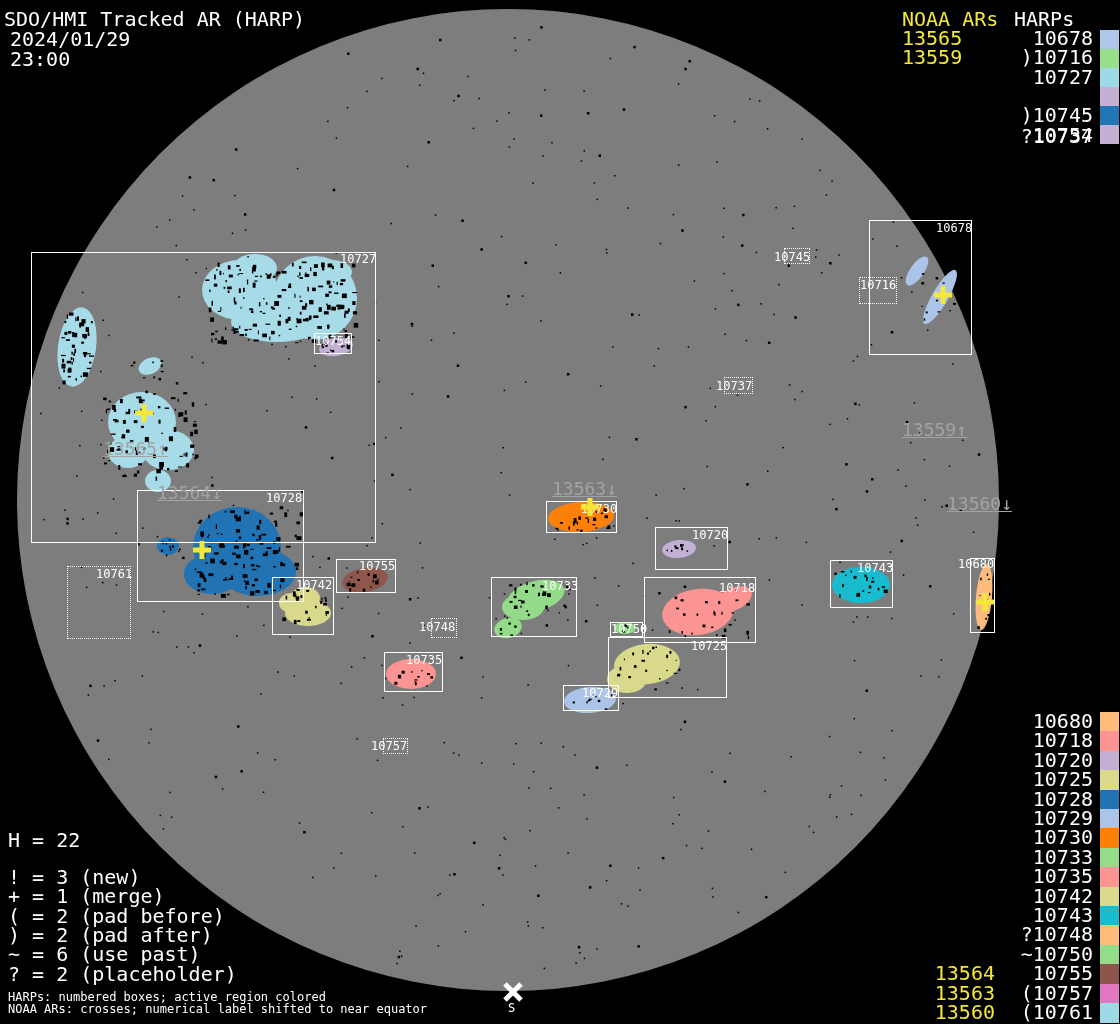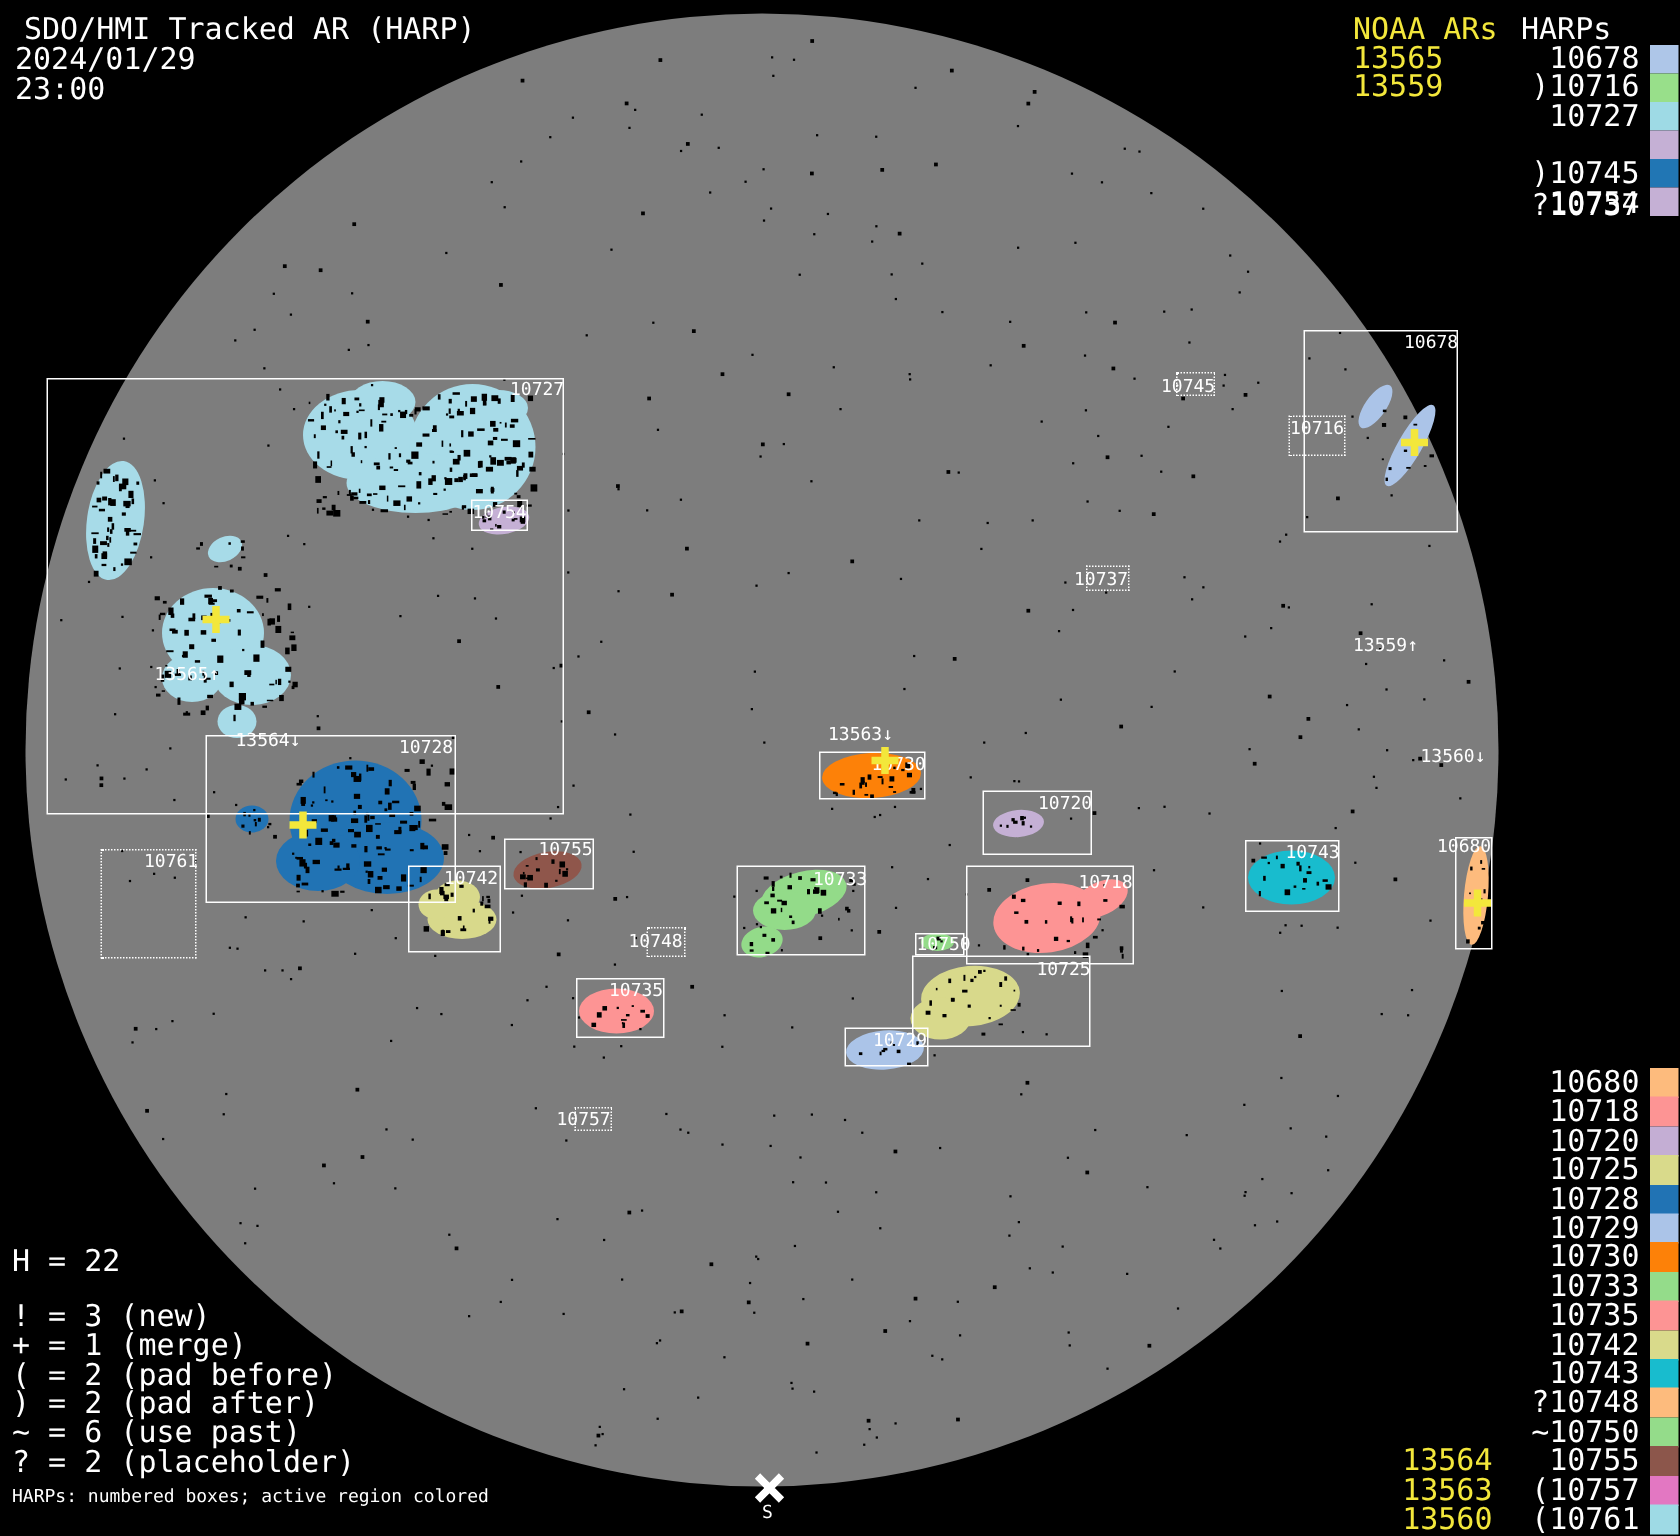--- a/index.html
+++ b/index.html
@@ -8,21 +8,21 @@
   svg.plot{position:absolute;left:0;top:0;z-index:0;}
   .txt{position:absolute;white-space:pre;line-height:1.0;}
   .white{color:#fff;}
   .yellow{color:#f3e73b;}
   .big{font-size:20px;}
   .small{font-size:12px;}
   .harp-box{position:absolute;z-index:2;box-sizing:border-box;}
   .harp-box.solid{border:1px solid #fff;}
   .harp-box.dotted{border:1px dotted #fff;}
   .harp-label{position:absolute;z-index:3;font-size:12px;color:#fff;white-space:pre;line-height:12px;}
-  .noaa-disk-label{position:absolute;z-index:4;font-size:12px;color:#ffffff;white-space:pre;line-height:12px;}
+  .noaa-disk-label{position:absolute;z-index:4;font-size:18px;color:#a3a3a3;white-space:pre;line-height:12px;text-decoration:underline;}
   .cross{position:absolute;z-index:5;}
   .legend-row{position:absolute;font-size:20px;white-space:pre;line-height:19px;}
   .swatch{position:absolute;left:1100px;width:19px;z-index:6;}
   .right-num{position:absolute;right:27px;text-align:right;}
   .tr-noaa{position:absolute;left:902px;}
   .br-noaa{position:absolute;right:125px;text-align:right;}
 </style>
 </head>
 <body>
 
@@ -1228,21 +1228,21 @@
         <rect x="921.2" y="305.6" width="1.4" height="1.2"></rect>
         <rect x="921.9" y="273.1" width="2.4" height="1.7"></rect>
         <rect x="949.2" y="310.0" width="1.8" height="1.3"></rect>
         <rect x="935.9" y="299.7" width="2.2" height="1.6"></rect>
         <rect x="942.3" y="282.5" width="2.5" height="1.2"></rect>
         <rect x="921.3" y="282.0" width="2.8" height="2.6"></rect>
         <rect x="935.6" y="277.0" width="2.6" height="2.5"></rect>
       </g>
     </svg>
 
-  <div class="txt white big" style="left:16px;top:9px;z-index:6;text-align:right;">SDO/HMI Tracked AR (HARP)</div>
+  <div class="txt white big" style="left:4px;top:9px;z-index:6;text-align:right;">SDO/HMI Tracked AR (HARP)</div>
   <div class="txt white big" style="left:10px;top:29px;z-index:6;">2024/01/29</div>
   <div class="txt white big" style="left:10px;top:49px;z-index:6;">23:00</div>
 
   <div class="txt yellow big" style="left:902px;top:9px;z-index:6;">NOAA ARs</div>
   <div class="txt white big" style="left:1014px;top:9px;z-index:6;">HARPs</div>
   <div id="tr-rows">
       <div class="legend-row yellow tr-noaa" style="top: 29px; z-index: 6;">13565</div>
       <div class="legend-row white right-num" style="top: 29px; z-index: 6;">10678</div>
       <div class="swatch" style="top: 30px; height: 19px; background: rgb(174, 198, 232);"></div>
       <div class="legend-row yellow tr-noaa" style="top: 48.3px; z-index: 6;">13559</div>
@@ -1299,20 +1299,21 @@
   <div class="txt white big" style="left:8px;top:830px;z-index:6;">H = 22</div>
   <div id="flag-legend">
       <div class="legend-row white" style="left: 8px; top: 868px; z-index: 6;">! = 3 (new)</div>
       <div class="legend-row white" style="left: 8px; top: 887.3px; z-index: 6;">+ = 1 (merge)</div>
       <div class="legend-row white" style="left: 8px; top: 906.6px; z-index: 6;">( = 2 (pad before)</div>
       <div class="legend-row white" style="left: 8px; top: 925.9px; z-index: 6;">) = 2 (pad after)</div>
       <div class="legend-row white" style="left: 8px; top: 945.2px; z-index: 6;">~ = 6 (use past)</div>
       <div class="legend-row white" style="left: 8px; top: 964.5px; z-index: 6;">? = 2 (placeholder)</div>
     </div>
   <div class="txt white small" style="left:8px;top:991px;z-index:6;">HARPs: numbered boxes; active region colored</div>
+  <div class="txt white small" style="left:8px;top:1003px;z-index:6;">NOAA ARs: crosses; numerical label shifted to near equator</div>
 
   <div id="boxes">
       <div class="harp-box solid" style="left: 31px; top: 252px; width: 345px; height: 291px;"></div>
       <div class="harp-label" style="left: 340px; top: 253px;">10727</div>
       <div class="harp-box solid" style="left: 314px; top: 333px; width: 38px; height: 21px;"></div>
       <div class="harp-label" style="left: 315px; top: 335px;">10754</div>
       <div class="harp-box solid" style="left: 137px; top: 490px; width: 167px; height: 112px;"></div>
       <div class="harp-label" style="left: 266px; top: 492px;">10728</div>
       <div class="harp-box dotted" style="left: 67px; top: 566px; width: 64px; height: 73px;"></div>
       <div class="harp-label" style="left: 96px; top: 568px;">10761</div>

